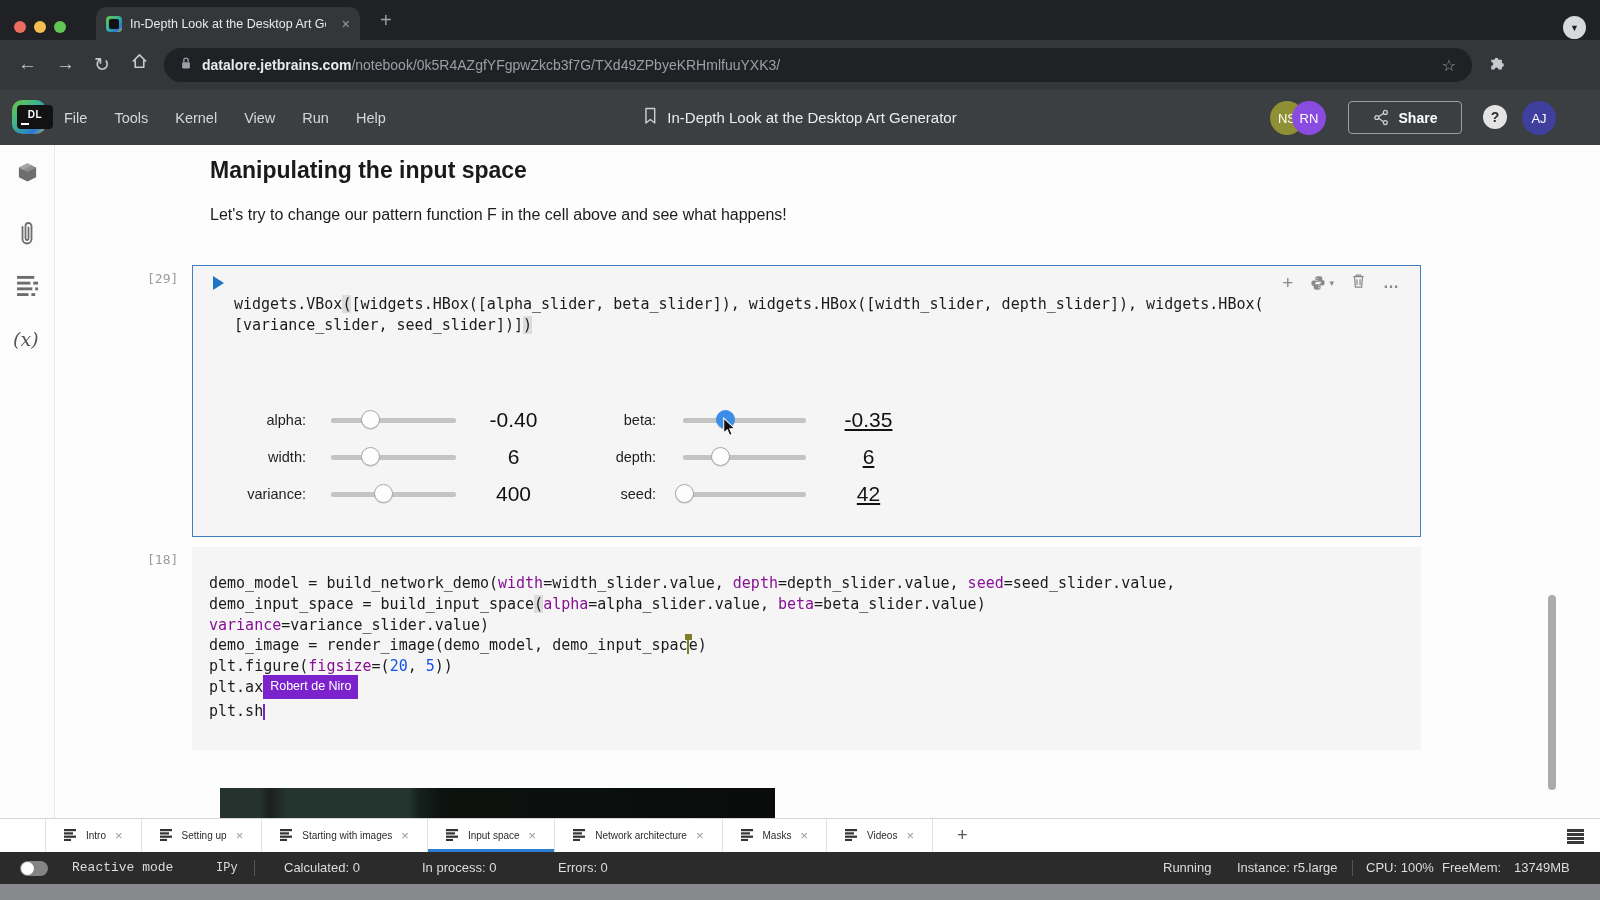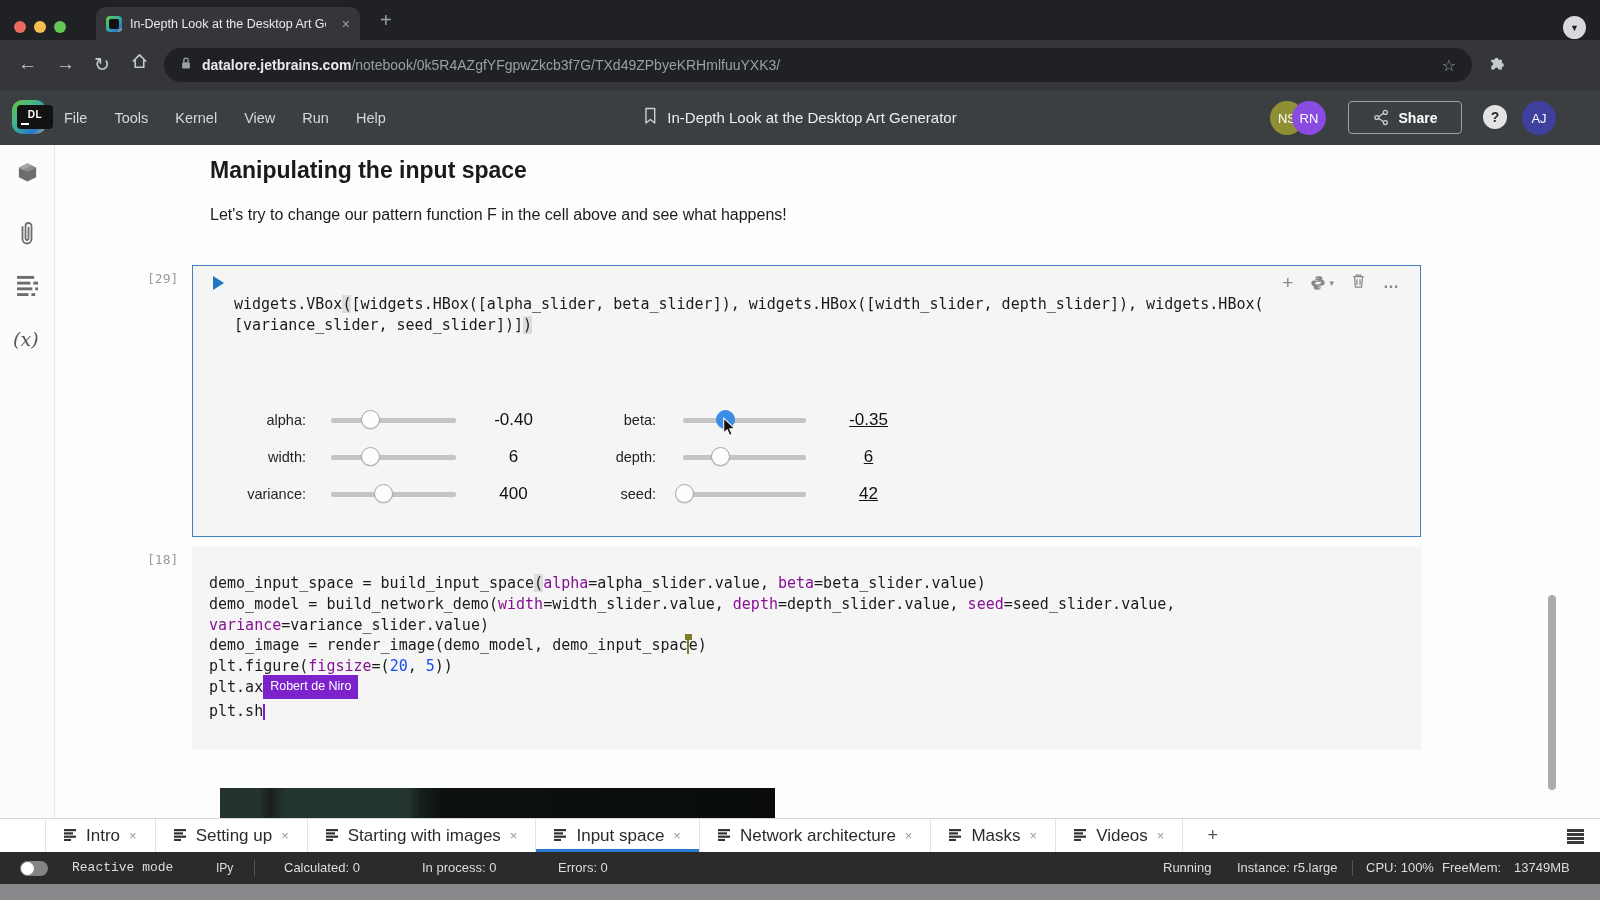--- a/index.html
+++ b/index.html
@@ -80,50 +80,50 @@
   .widget-group { display:flex; align-items:center; }
   .w-label { font-size:14.5px; color:#1f1f1f; text-align:right; }
   .g1 .w-label { width:95px; }
   .g2 .w-label { width:85px; }
   .w-slider { position:relative; height:24px; }
   .g1 .w-slider { width:125px; margin-left:25px; }
   .g2 .w-slider { width:123px; margin-left:27px; }
   .w-track { position:absolute; left:0; top:10px; width:100%; height:5px; background:#c4c4c4; border-radius:2px; }
   .w-handle { position:absolute; top:2px; width:19px; height:19px; background:#fdfdfd; border:1px solid #a8a8a8; border-radius:50%; box-shadow:0 1px 1px rgba(0,0,0,0.12); }
   .w-handle.active { background:#3b8de8; border-color:#3b8de8; }
-  .w-value { font-size:17px; color:#111; text-align:center; }
+  .w-value { font-size:21px; color:#111; text-align:center; }
   .g1 .w-value { width:115px; }
   .g2 .w-value { width:125px;text-decoration:underline; }
 
   #cell-18 { position:absolute; left:192px; top:402px; width:1229px; height:203px; background:#f5f5f5; }
 
   #output-strip { position:absolute; left:220px; top:643px; width:555px; height:30px;
     background:linear-gradient(90deg,#25332f 0%,#25332f 7%,#1b1f1f 9%,#243530 12%,#243530 34%,#15201c 36%,#0d120f 40%,#090c0a 100%); }
 
   #scroll-thumb { position:absolute; left:1548px; top:450px; width:8px; height:195px; background:#ababab; border-radius:4px; }
 
   #cursor-arrow { position:absolute; left:722px; top:417px; z-index:60; }
 
   
   #tabbar { position:absolute; left:0; top:818px; width:1600px; height:34px; background:#fff; border-top:1px solid #d6d6d6; display:flex; align-items:stretch; padding-left:45px; }
   .tab { display:flex; align-items:center; gap:9px; padding:0 18px; border-right:1px solid #e2e2e2; position:relative; }
   .tab:first-child { border-left:1px solid #e2e2e2; }
-  .tab-label { font-size:17px; color:#2b2b2b; white-space:nowrap; }
+  .tab-label { font-size:10px; color:#2b2b2b; white-space:nowrap; }
   .tab-close { color:#9a9a9a; font-size:13px; }
   .tab.active::after { content:""; position:absolute; left:0; right:0; bottom:0; height:3px; background:#2d7dd2; }
   #tab-add { display:flex; align-items:center; padding:0 24px; font-size:18px; color:#555; }
   #tab-overflow { position:absolute; right:16px; top:11px; width:17px; height:2.5px; background:#3a3a3a; box-shadow:0 4px #3a3a3a, 0 8px #3a3a3a, 0 12px #3a3a3a; }
 
   
   #statusbar { position:absolute; left:0; top:852px; width:1600px; height:32px; background:#2b2b2b; color:#dcdcdc; font-size:13px; }
   #statusbar span { position:absolute; line-height:32px; white-space:nowrap; }
   #reactive-toggle { position:absolute; left:20px; top:9px; width:28px; height:15px; border-radius:8px; background:#848484; }
   #reactive-toggle::after { content:""; position:absolute; left:1px; top:1px; width:13px; height:13px; border-radius:50%; background:#fff; }
   .sb-div { position:absolute; top:8px; width:1px; height:16px; background:#555; }
-  #sb-ipy { font-family:Liberation Sans, sans-serif; font-size:12px; }
+  #sb-ipy { font-family:Liberation Mono, monospace; font-size:12px; }
 
   #bottom-strip { position:absolute; left:0; top:884px; width:1600px; height:16px; background:#87898c; }
 </style>
 </head>
 <body>
 
 
 
 
 <div id="chrome-top">
@@ -316,22 +316,22 @@
             </div>
             <span class="w-value">42</span>
           </div>
         </div>
       </div>
   </div>
 
   <span class="cell-index" id="idx-18">[18]</span>
   <div id="cell-18">
     <div class="code-area" id="code-18">
+        <div class="code-line"><span>demo_model = build_network_demo(</span><span class="kw">width</span><span>=width_slider.value, </span><span class="kw">depth</span><span>=depth_slider.value, </span><span class="kw">seed</span><span>=seed_slider.value,</span></div>
         <div class="code-line"><span>demo_input_space = build_input_space</span><span class="hl">(</span><span class="kw">alpha</span><span>=alpha_slider.value, </span><span class="kw">beta</span><span>=beta_slider.value)</span></div>
-        <div class="code-line"><span>demo_model = build_network_demo(</span><span class="kw">width</span><span>=width_slider.value, </span><span class="kw">depth</span><span>=depth_slider.value, </span><span class="kw">seed</span><span>=seed_slider.value,</span></div>
         <div class="code-line"><span class="kw">variance</span><span>=variance_slider.value)</span></div>
         <div class="code-line"><span>demo_image = render_image(demo_model, demo_input_spac</span><span class="caret-olive"></span><span>e)</span></div>
         <div class="code-line"><span>plt.figure(</span><span class="kw">figsize</span><span>=(</span><span class="num">20</span><span>, </span><span class="num">5</span><span>))</span></div>
         <div class="code-line"><span>plt.ax</span><span class="collab">Robert de Niro</span></div>
         <div class="code-line"><span>plt.sh</span><span class="caret-purple"></span></div>
       </div>
   </div>
 
   <div id="output-strip"></div>
   <div id="scroll-thumb"></div>

